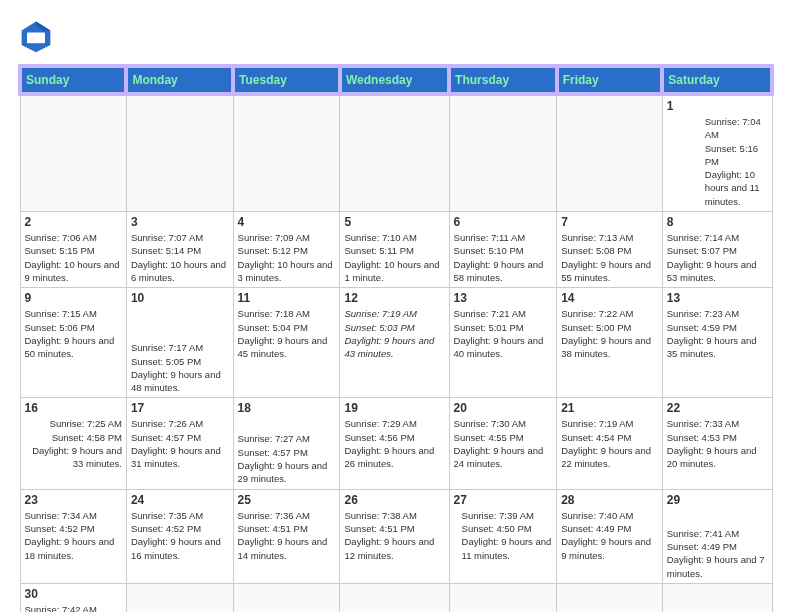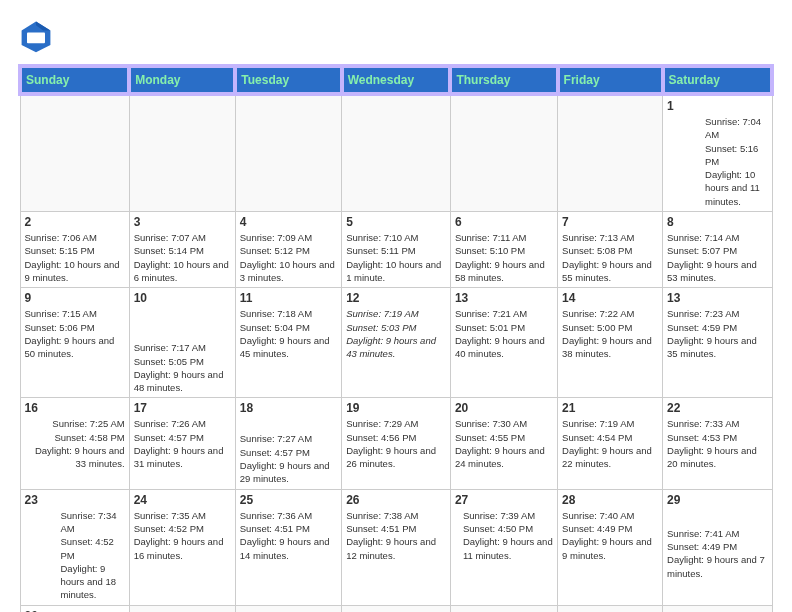--- a/index.html
+++ b/index.html
@@ -271,21 +271,21 @@
           <td>
             <span class="day-number">22</span>
             <div class="day-info" style="white-space: pre-line;">Sunrise: 7:33 AM
 Sunset: 4:53 PM
 Daylight: 9 hours and 20 minutes.</div>
           </td>
         </tr>
         <tr>
           <td>
             <span class="day-number">23</span>
-            <div class="day-info" style="white-space: pre-line; margin-left: 36px;">Sunrise: 7:34 AM
+            <div class="day-info" style="white-space: pre-line;">Sunrise: 7:34 AM
 Sunset: 4:52 PM
 Daylight: 9 hours and 18 minutes.</div>
           </td>
           <td>
             <span class="day-number">24</span>
             <div class="day-info" style="white-space: pre-line;">Sunrise: 7:35 AM
 Sunset: 4:52 PM
 Daylight: 9 hours and 16 minutes.</div>
           </td>
           <td>

